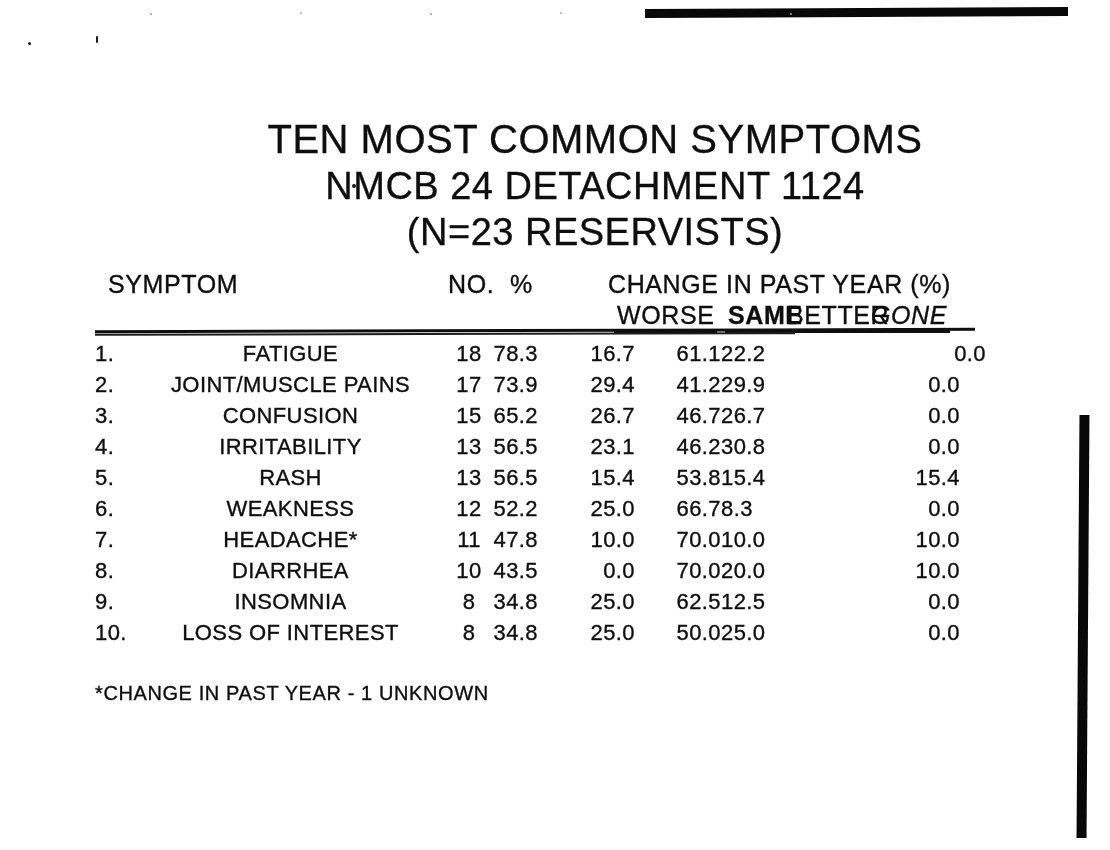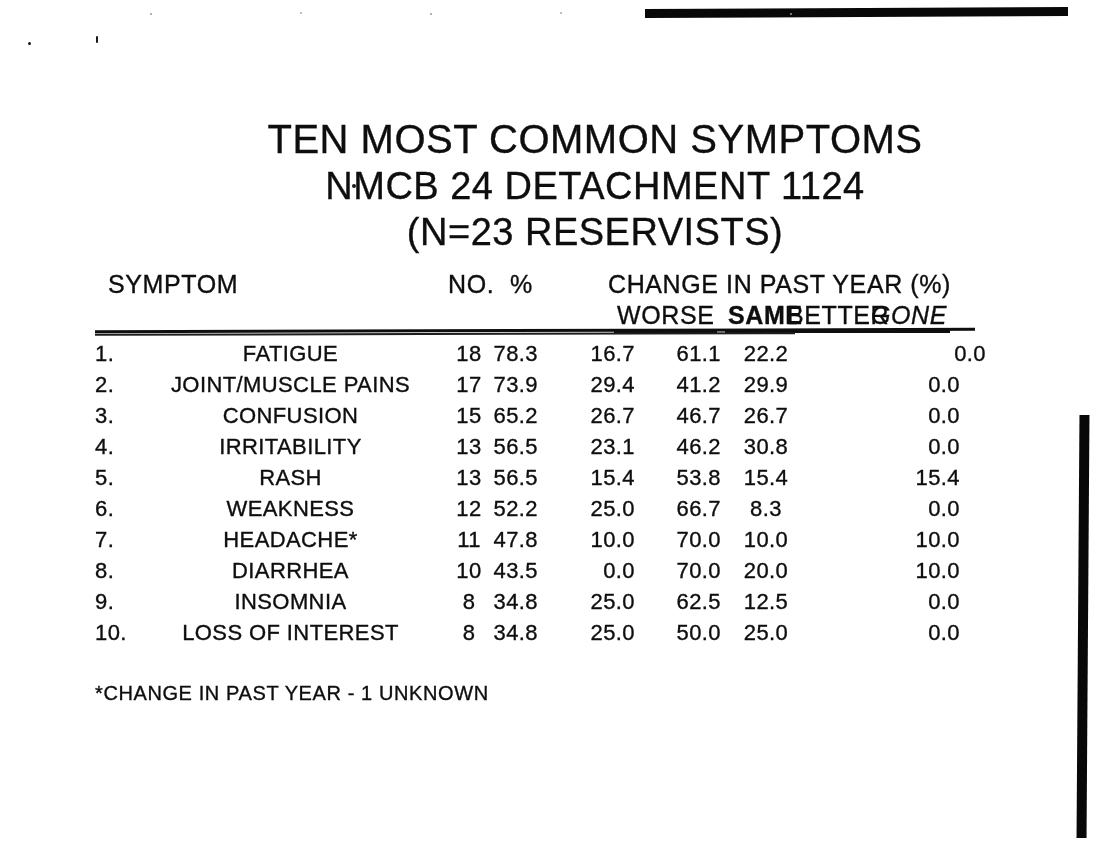--- a/index.html
+++ b/index.html
@@ -31,21 +31,21 @@
   
   .tbody{position:absolute;top:338px;left:95px;width:893px;}
   .trow{display:flex;height:31px;font-size:22px;line-height:31px;letter-spacing:.4px;}
   .cell{white-space:nowrap;box-sizing:border-box;}
   .c-num{width:38px;}
   .c-symptom{width:315px;text-align:center;}
   .c-no{width:42px;text-align:center;}
   .c-pct{width:48px;text-align:right;}
   .c-worse{width:97px;text-align:right;}
   .c-same{width:86px;text-align:right;}
-  .c-better{width:90px;text-align:center;}
+  .c-better{width:90px;text-align:left;}
   .c-gone{width:177px;text-align:right;padding-right:28px;}
   .c-gone.gone-far{padding-right:2px;}
   
   .footnote{position:absolute;top:682px;left:95px;font-size:20px;letter-spacing:.6px;}
   
   .artifact{position:absolute;background:#080808;}
   .bar-top{top:8px;left:645px;width:423px;height:9px;transform:rotate(-.3deg);}
   .bar-right{top:415px;left:1078px;width:10px;height:423px;transform:rotate(.4deg);}
   .speck{position:absolute;background:#1a1a1a;border-radius:50%;}
   .sp1{top:42px;left:28px;width:3px;height:3px;}

